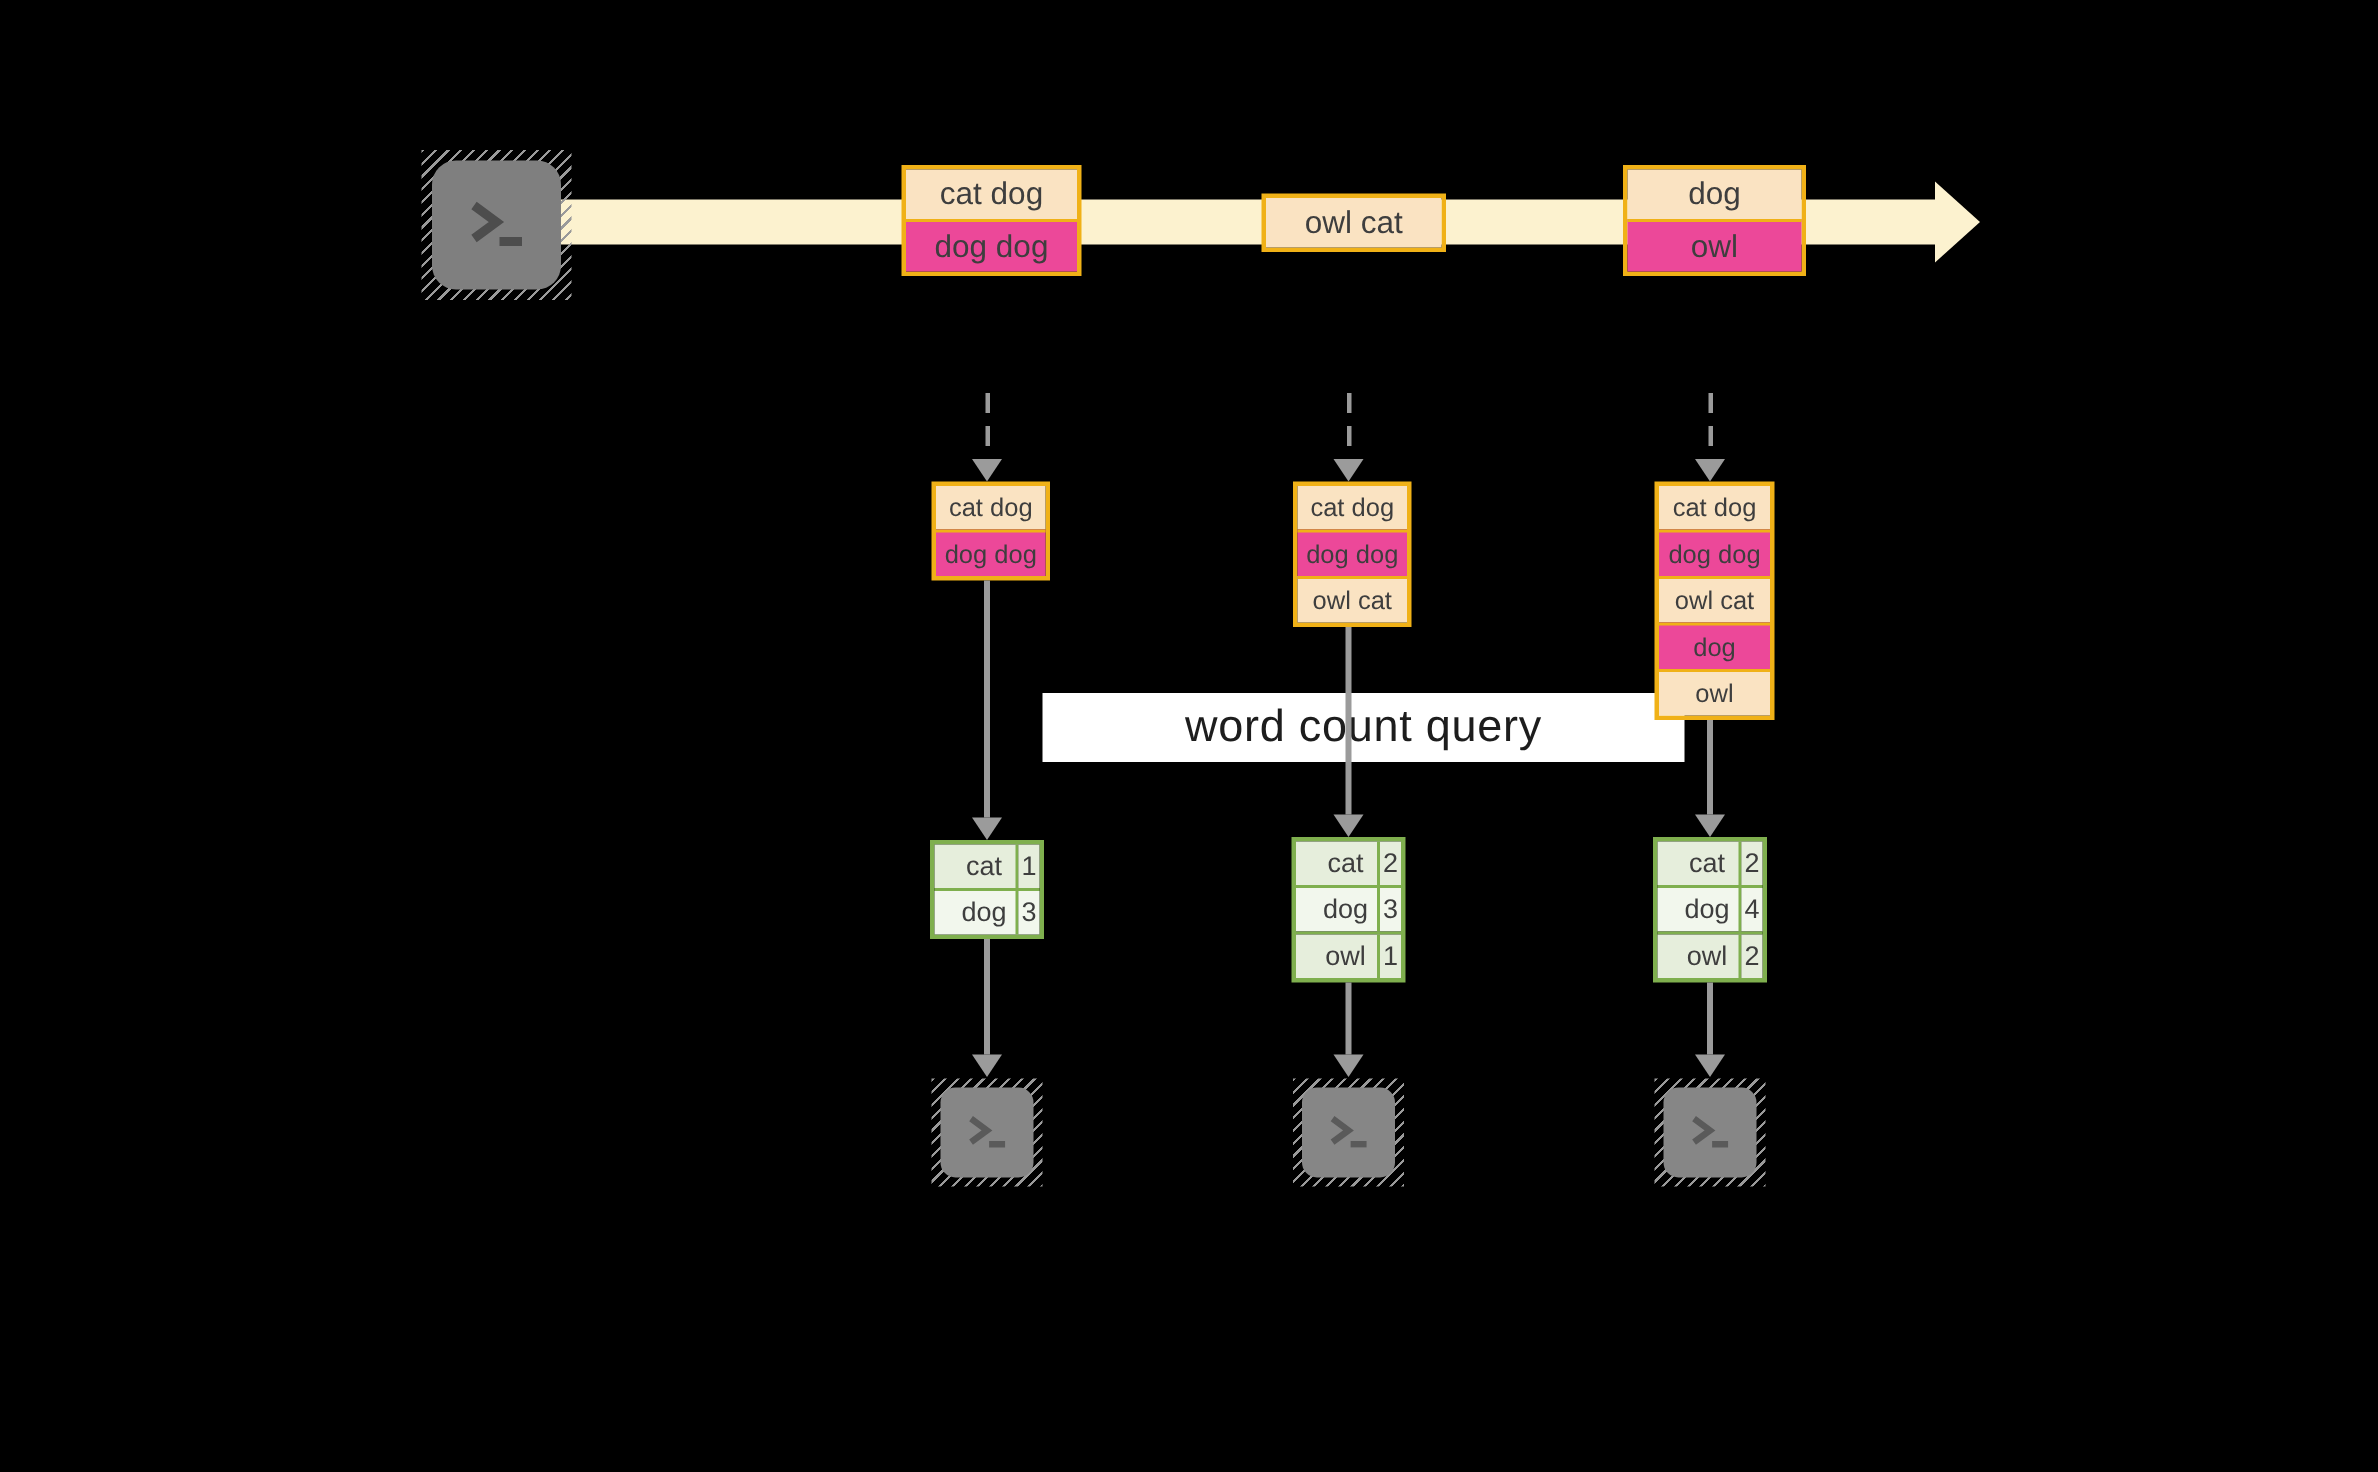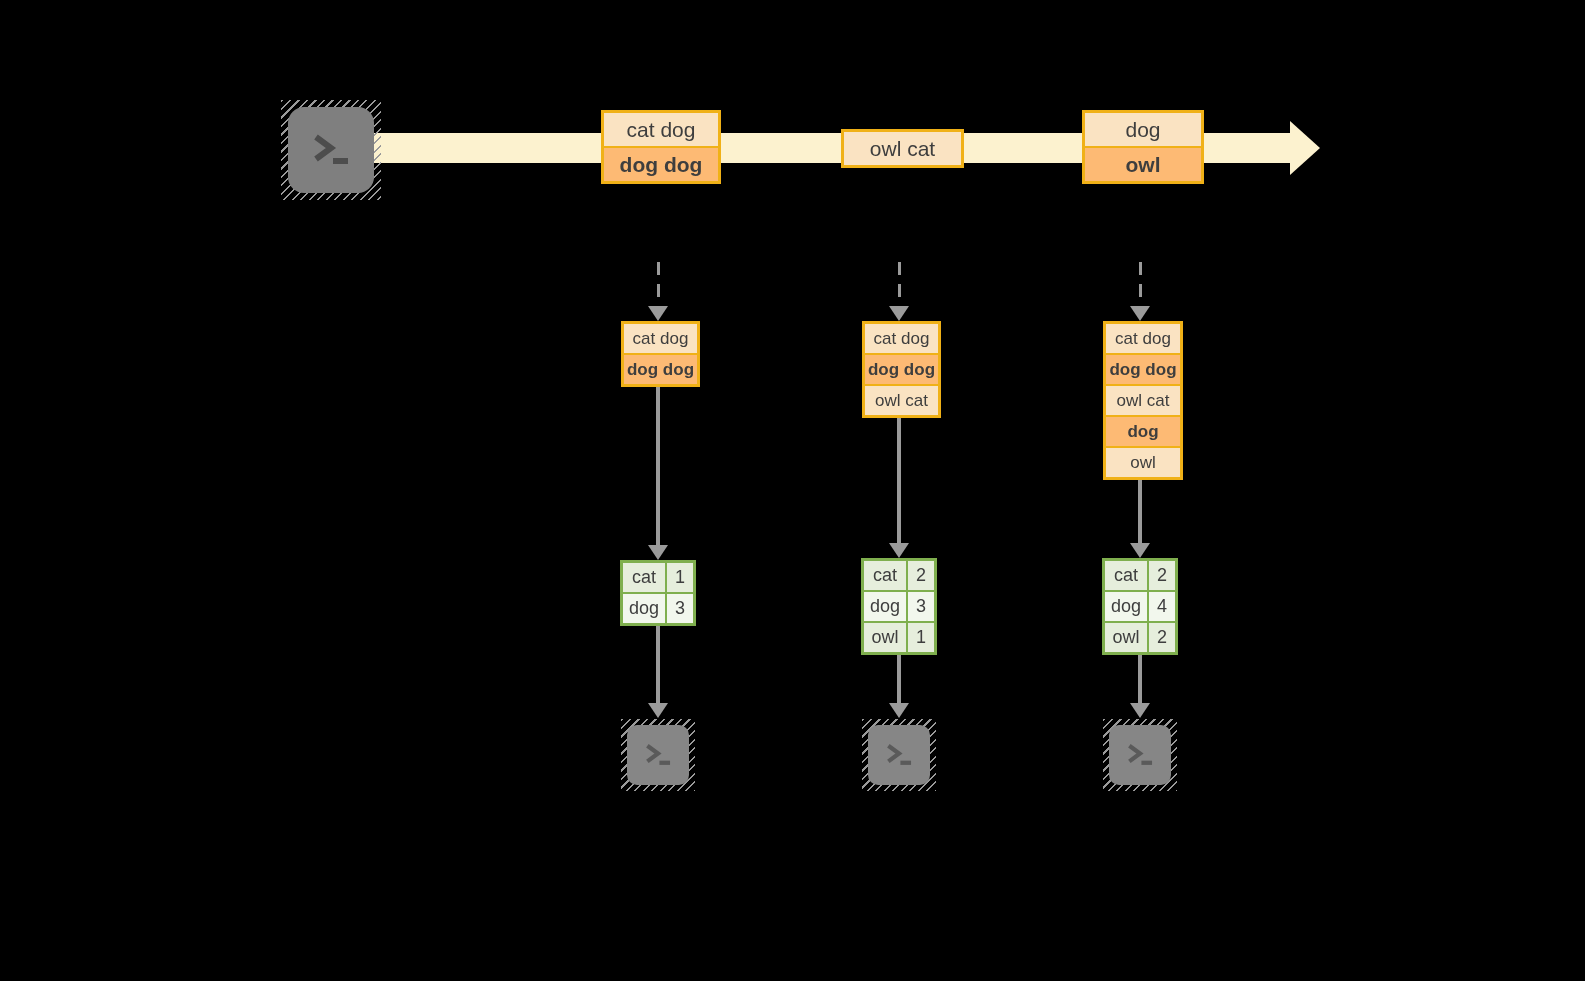--- a/index.html
+++ b/index.html
@@ -27,21 +27,21 @@
     border-top:27px solid transparent; border-bottom:27px solid transparent; border-left:30px solid #FCF2CF;
   }
 
   
   .obox{position:absolute; border:3px solid #F0B117; z-index:2; display:flex; flex-direction:column; box-sizing:content-box;}
   .obox .cell{display:flex; align-items:center; justify-content:center; color:#3E3E3E;}
   .obox .cell + .cell{border-top:2px solid #F0B117;}
   .obox.stream-box .cell{height:33px; font-size:21px;}
   .obox.state-box  .cell{height:29px; font-size:17px;}
   .cell.dark{background:#FAE3C2;}
-  .cell.light{background:#fdba74;font-weight:bold;}
+  .cell.light{background:#ec4899;}
 
   
   .varrow{position:absolute; width:20px; display:flex; flex-direction:column; align-items:center; z-index:3;}
   .varrow .line{width:4px; flex:1 1 auto; background:#9B9B9B;}
   .varrow.dashed .line{
     width:3px; background:repeating-linear-gradient(to bottom,#9B9B9B 0 13px,transparent 13px 22px);
   }
   .varrow .head{
     flex:0 0 auto; width:0; height:0;
     border-left:10px solid transparent; border-right:10px solid transparent; border-top:15px solid #9B9B9B;
@@ -51,21 +51,21 @@
   .query-band{
     position:absolute; left:695px; top:462px; width:428px; height:46px; background:#FFFFFF; z-index:1;
     display:flex; align-items:center; justify-content:center;
     font-size:30px; color:#1D1D1D; letter-spacing:0.5px;
   }
 
   
   .gtable{position:absolute; border:3px solid #7FAF4E; z-index:2; display:flex; flex-direction:column; box-sizing:content-box; width:70px;}
   .gtable .row{display:flex; height:29px;}
   .gtable .row + .row{border-top:2px solid #7FAF4E;}
-  .gtable .w{flex:0 0 42px; border-right:2px solid #7FAF4E; display:flex; align-items:center; justify-content:center; font-size:18px; color:#3E3E3E;}
+  .gtable .w{flex:0 0 42px; border-right:2px solid #7FAF4E; display:flex; align-items:center; justify-content:center; font-size:18px; color:#3E3E3E;padding-left:12px;}
   .gtable .n{flex:1 1 auto; display:flex; align-items:center; justify-content:center; font-size:18px; color:#3E3E3E;}
   .row.dark  .w,.row.dark  .n{background:#E6EEDC;}
   .row.light .w,.row.light .n{background:#F2F7ED;}
 </style>
 </head>
 <body>
 
 <div id="canvas">
 
   <div class="stream-band"></div>
@@ -115,20 +115,23 @@
     <div class="cell dark">owl cat</div>
   </div>
   <div class="obox state-box" style="left:1103px; top:321px; width:74px;">
     <div class="cell dark">cat dog</div>
     <div class="cell light">dog dog</div>
     <div class="cell dark">owl cat</div>
     <div class="cell light">dog</div>
     <div class="cell dark">owl</div>
   </div>
 
+  <div class="query-band">
+    <span>word count query</span>
+  </div>
 
   <div class="varrow" style="left:648px; top:387px; height:173px;">
     <div class="line"></div>
       <div class="head"></div>
   </div>
   <div class="varrow" style="left:889px; top:418px; height:140px;">
     <div class="line"></div>
       <div class="head"></div>
   </div>
   <div class="varrow" style="left:1130px; top:480px; height:78px;">

